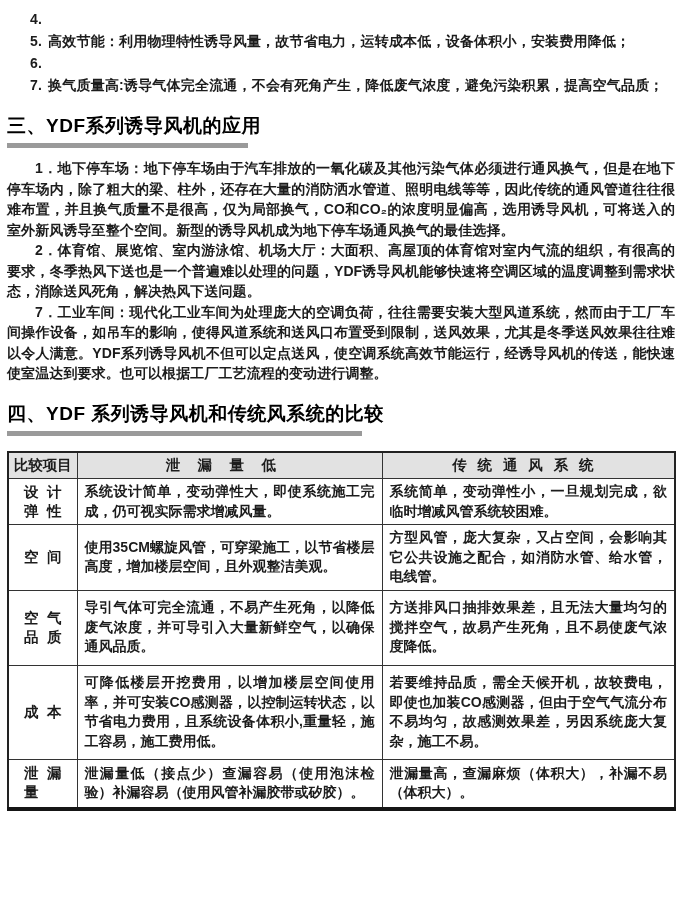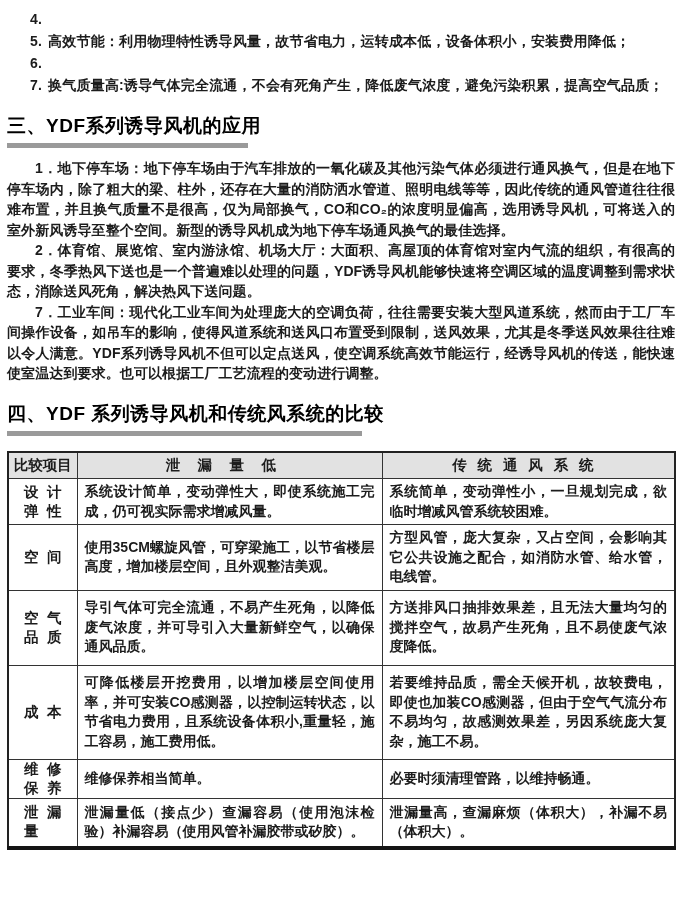--- a/index.html
+++ b/index.html
@@ -147,25 +147,20 @@
       <tr class="r3">
         <td class="label">空气品质</td>
         <td class="content">导引气体可完全流通，不易产生死角，以降低废气浓度，并可导引入大量新鲜空气，以确保通风品质。</td>
         <td class="content">方送排风口抽排效果差，且无法大量均匀的搅拌空气，故易产生死角，且不易使废气浓度降低。</td>
       </tr>
       <tr class="r4">
         <td class="label">成本</td>
         <td class="content">可降低楼层开挖费用，以增加楼层空间使用率，并可安装CO感测器，以控制运转状态，以节省电力费用，且系统设备体积小,重量轻，施工容易，施工费用低。</td>
         <td class="content">若要维持品质，需全天候开机，故较费电，即使也加装CO感测器，但由于空气气流分布不易均匀，故感测效果差，另因系统庞大复杂，施工不易。</td>
       </tr>
-      <tr class="r5">
-        <td class="label">维修保养</td>
-        <td class="content">维修保养相当简单。</td>
-        <td class="content">必要时须清理管路，以维持畅通。</td>
-      </tr>
       <tr class="r6">
         <td class="label">泄漏量</td>
         <td class="content">泄漏量低（接点少）查漏容易（使用泡沫检验）补漏容易（使用风管补漏胶带或矽胶）。</td>
         <td class="content">泄漏量高，查漏麻烦（体积大），补漏不易（体积大）。</td>
       </tr>
     </tbody>
   </table>
 
 </div>
 

